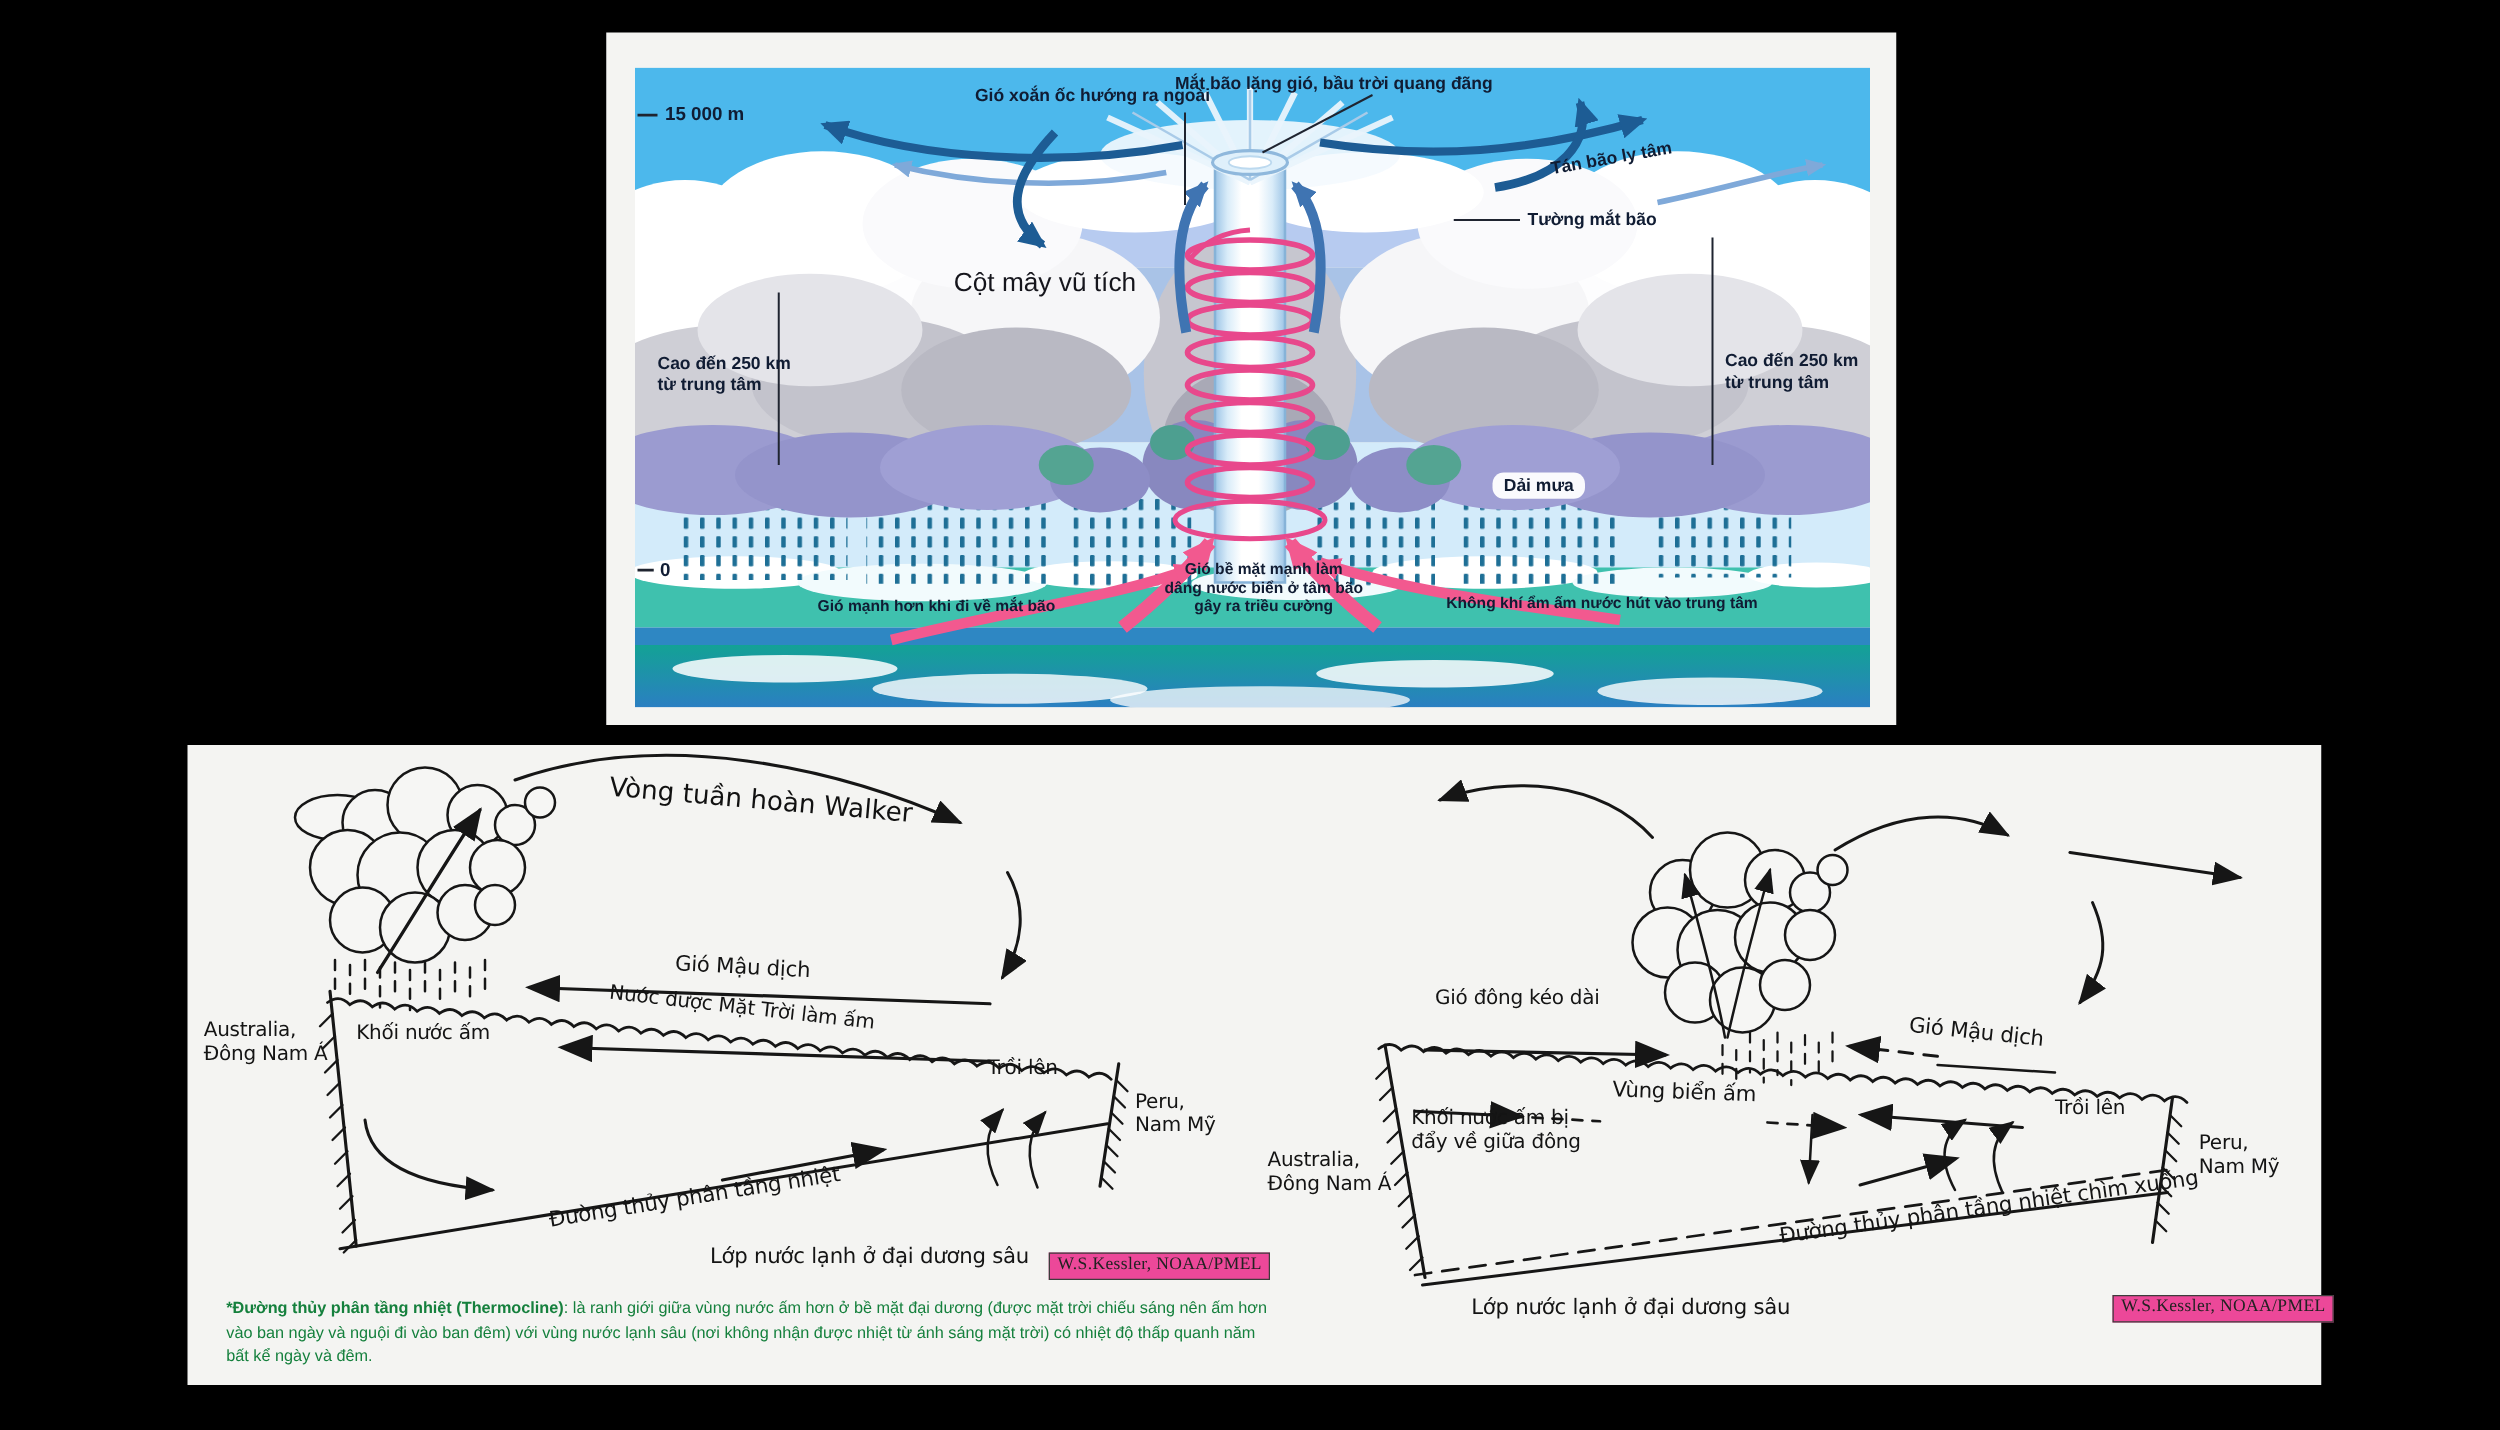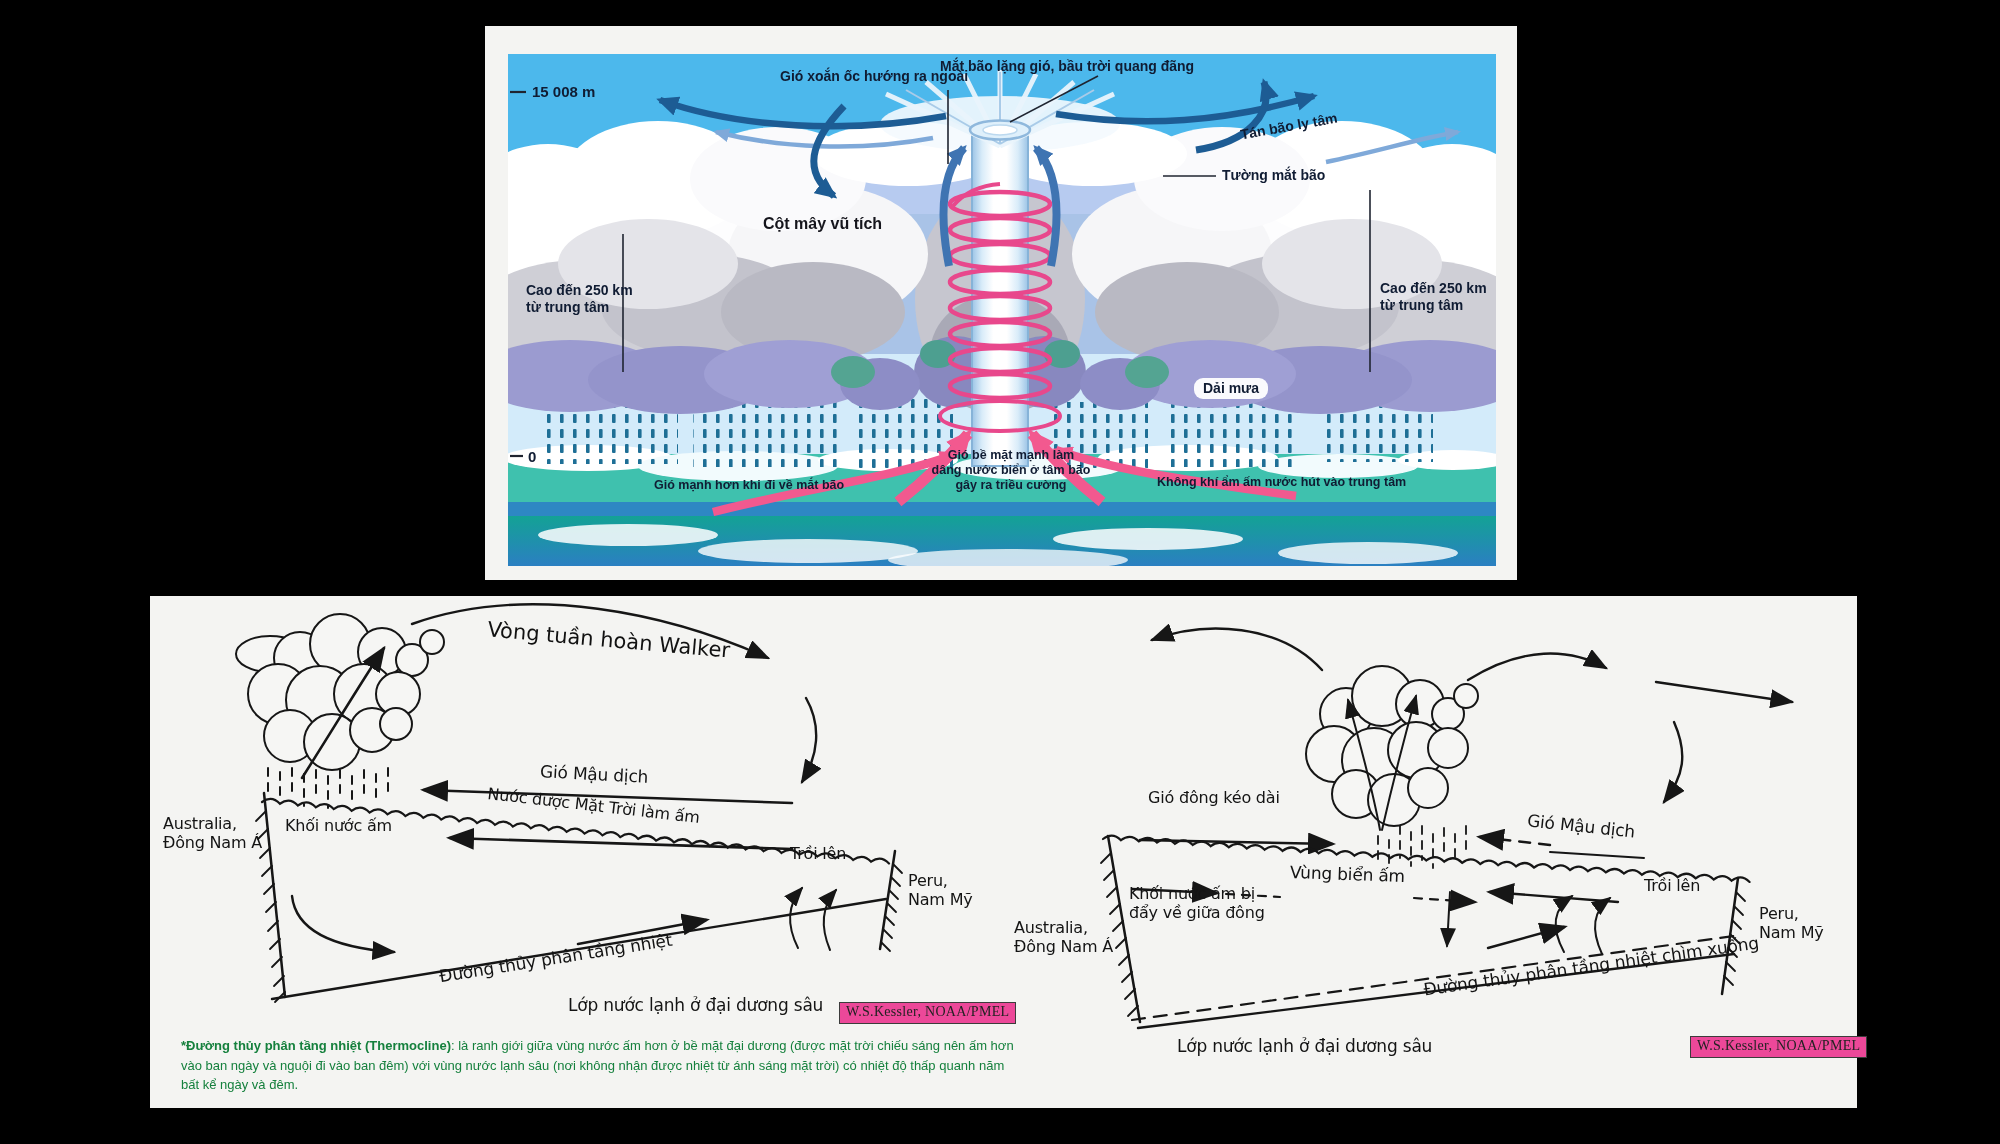--- a/index.html
+++ b/index.html
@@ -5,21 +5,21 @@
   html,body{margin:0;padding:0;background:#000;}
   .stage{position:relative;width:2000px;height:1144px;background:#000;overflow:hidden;
          font-family:"Liberation Sans",sans-serif;}
   .card{position:absolute;background:#f4f4f2;}
   .top-card{left:485px;top:26px;width:1032px;height:554px;}
   .bottom-card{left:150px;top:596px;width:1707px;height:512px;}
   .hurricane{position:absolute;left:23px;top:28px;width:988px;height:512px;overflow:hidden;}
   .hurricane svg{position:absolute;left:0;top:0;}
   .hlabel{position:absolute;font:700 14px/1.2 "Liberation Sans",sans-serif;color:#101c33;white-space:nowrap;}
   .hlabel.small{font-size:12.5px;}
-  .hlabel.big{font-size:16px;font-weight:700;color:#15151c;}
+  .hlabel.big{font-size:21px;font-weight:400;color:#15151c;}
   .hlabel.center{text-align:center;}
   .pill{background:rgba(255,255,255,.95);border-radius:9px;padding:2px 9px;}
   .caption-pill{position:absolute;left:64px;top:471px;width:834px;background:#fff;border-radius:16px;
       padding:5px 14px;text-align:center;font:700 13.5px/1.25 "Liberation Sans",sans-serif;color:#2d63cf;}
   .wlabel{position:absolute;font:400 16px/1.2 "DejaVu Sans",sans-serif;color:#141414;
       white-space:nowrap;letter-spacing:-0.2px;}
   .wlabel.t17{font-size:17px;}
   .wtitle{position:absolute;font:500 21px/1.2 "DejaVu Sans",sans-serif;color:#111;white-space:nowrap;}
   .credit{position:absolute;display:inline-block;border:1.5px solid #3c3c3c;background:#ec4899;
       padding:0 6px 1px 6px;font:400 14px/1.35 "Liberation Serif",serif;color:#222;letter-spacing:.3px;white-space:nowrap;}
@@ -198,21 +198,21 @@
           <line x1="2" y1="38" x2="18" y2="38" stroke-width="2.2"></line>
           <line x1="2" y1="402" x2="15" y2="402" stroke-width="2.2"></line>
           <line x1="440" y1="36" x2="440" y2="110"></line>
           <line x1="590" y1="22" x2="502" y2="68"></line>
           <line x1="655" y1="122" x2="708" y2="122"></line>
           <line x1="115" y1="180" x2="115" y2="318"></line>
           <line x1="862" y1="136" x2="862" y2="318"></line>
         </g>
       </svg>
 
-      <div class="hlabel" style="left:24px;top:29px;font-size:15px;">15 008 m</div>
+      <div class="hlabel" style="left:24px;top:29px;font-size:15px;">15 000 m</div>
       <div class="hlabel" style="left:20px;top:394px;font-size:15px;">0</div>
       <div class="hlabel" style="left:252px;top:14px;margin-left:20px;">Gió xoắn ốc hướng ra ngoài</div>
       <div class="hlabel" style="left:432px;top:4px;">Mắt bão lặng gió, bầu trời quang đãng</div>
       <div class="hlabel" style="left:732px;top:64px;transform:rotate(-10deg);">Tán bão ly tâm</div>
       <div class="hlabel" style="left:714px;top:113px;">Tường mắt bão</div>
       <div class="hlabel big" style="left:255px;top:160px;">Cột mây vũ tích</div>
       <div class="hlabel" style="left:18px;top:228px;">
         <span style="display:block;">Cao đến 250 km</span>
         <span style="display:block;">từ trung tâm</span>
       </div>

